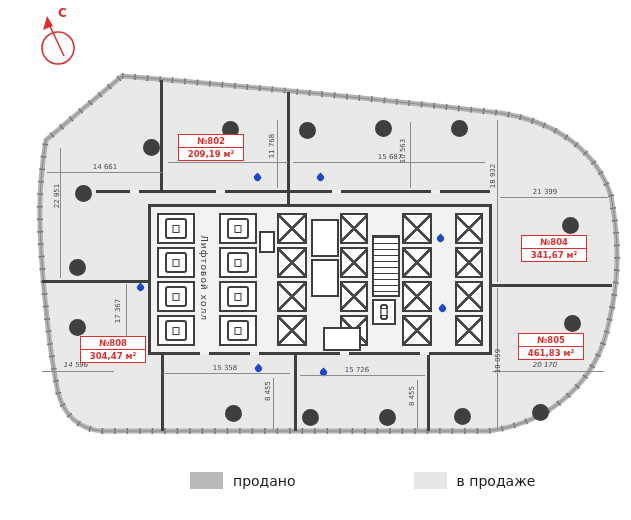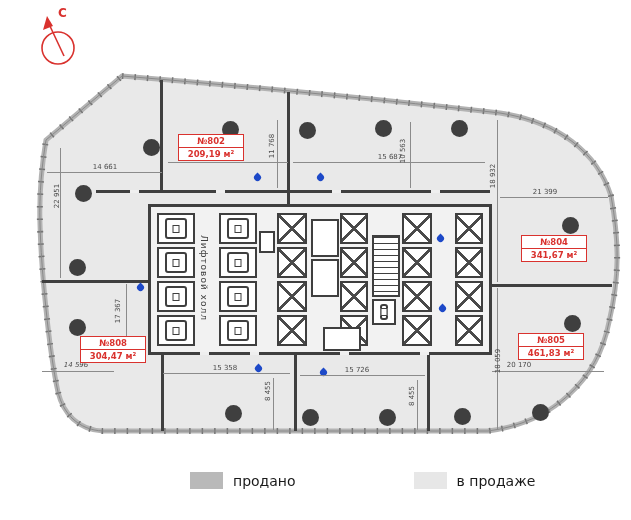--- a/index.html
+++ b/index.html
@@ -184,21 +184,21 @@
   <div class="dim v" style="left:373px;top:147px;width:60px;">10 563</div>
   <div class="dim v" style="left:458px;top:172px;width:70px;">18 932</div>
   <div class="dim" style="left:495px;top:188px;width:100px;">21 399</div>
   <div class="dim v" style="left:22px;top:192px;width:70px;">22 951</div>
   <div class="dim v" style="left:83px;top:307px;width:70px;">17 367</div>
   <div class="dim" style="left:36px;top:361px;width:80px;font-style:italic;">14 596</div>
   <div class="dim" style="left:180px;top:364px;width:90px;">15 358</div>
   <div class="dim v" style="left:240px;top:387px;width:56px;">8 455</div>
   <div class="dim" style="left:312px;top:366px;width:90px;">15 726</div>
   <div class="dim v" style="left:384px;top:392px;width:56px;">8 455</div>
-  <div class="dim" style="left:469px;top:361px;width:100px;">20 170</div>
+  <div class="dim" style="left:495px;top:361px;width:100px;font-style:italic;">20 170</div>
   <div class="dim v" style="left:463px;top:357px;width:70px;">18 059</div>
 
   <div class="unit" style="left:178px;top:134px;">
     <div class="num">№802</div>
     <div class="area">209,19 м²</div>
   </div>
   <div class="unit" style="left:521px;top:216px;margin-top:19px;">
     <div class="num">№804</div>
     <div class="area">341,67 м²</div>
   </div>

